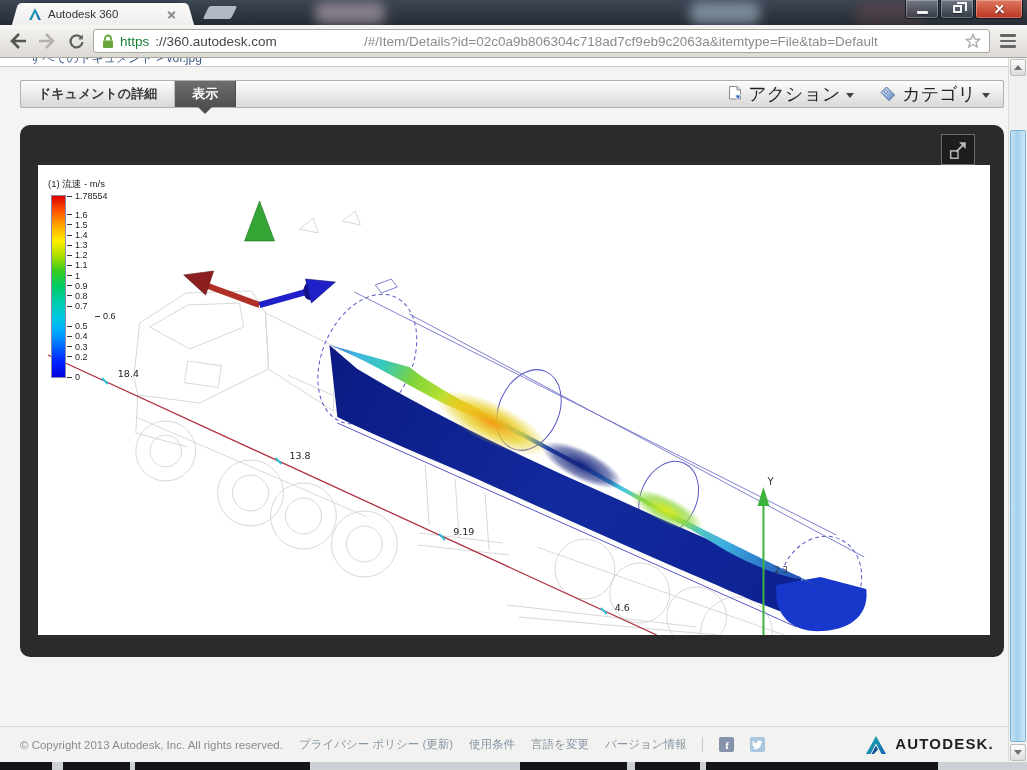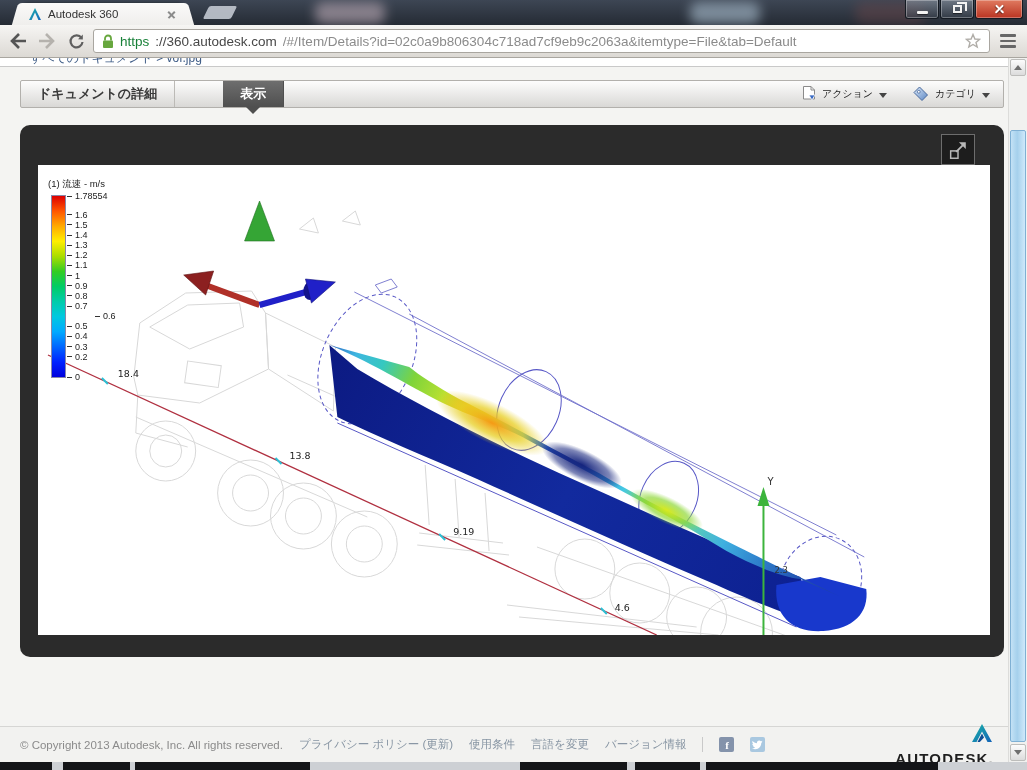--- a/index.html
+++ b/index.html
@@ -40,45 +40,45 @@
   .glyph-x { width:13px; height:13px; position:relative; }
   .glyph-x::before,.glyph-x::after{ content:''; position:absolute; left:1px; top:5.5px; width:11px; height:2.4px; background:#fff; border-radius:1px; box-shadow:0 1px 1px rgba(0,0,0,.45);}
   .glyph-x::before{transform:rotate(45deg);} .glyph-x::after{transform:rotate(-45deg);}
 
   
   .toolbar { position:absolute; top:25px; left:0; right:0; height:33px;
     background:linear-gradient(#f6f5f3,#dcd9d4); border-bottom:1px solid #a9a6a0;
     display:flex; align-items:center; padding:0 6px; gap:5px; }
   .navbtn { width:24px; height:24px; display:flex; align-items:center; justify-content:center; border-radius:3px; }
   .omnibox { flex:1; height:24px; background:#fff; border:1px solid #a9a6a0; border-radius:3px;
-    display:flex; align-items:center; padding:0 8px; gap:6px; font-size:13.5px; min-width:0; }
+    display:flex; align-items:center; padding:0 8px; gap:6px; font-size:13.5px; min-width:0;text-align:center; }
   .url-scheme { color:#188038; }
   .url-host { color:#474747; }
   .url-path { color:#8b8b8b; white-space:nowrap; overflow:hidden; flex:1; }
   .menu-btn { width:26px; height:22px; display:flex; flex-direction:column; justify-content:center; gap:3px; align-items:center; }
   .menu-bar { width:16px; height:2.5px; background:#676767; border-radius:1px; }
 
   
   .content { position:absolute; top:58px; left:0; right:19px; bottom:8px; background:#f4f4f2; overflow:hidden; }
   .breadcrumb-strip { height:9px; background:#fff; border-bottom:1px solid #c9c9c9; position:relative; overflow:hidden; }
   .breadcrumb-strip span { position:absolute; top:-8px; left:30px; font-size:12px; color:#3c5a85; white-space:nowrap; }
   .page-body { padding:0 4px 0 20px; }
   .file-row { margin-top:34px; display:flex; align-items:baseline; gap:9px; padding-left:2px; }
   .file-icon { width:16px; height:16px; align-self:center; }
   .file-name { font-size:16px; font-weight:bold; color:#333; }
   .file-meta { font-size:12px; color:#5f5f5f; }
   .tabbar { margin-top:13px; height:28px; background:linear-gradient(#fdfdfd,#d9d8d6); border:1px solid #b2b0ac;
     border-radius:2px; display:flex; align-items:stretch; }
   .ptab { padding:0 17px; display:flex; align-items:center; font-size:13px; font-weight:bold; color:#3a3a3a;
     border-right:1px solid #bcbab6; cursor:default; }
-  .ptab.active { background:linear-gradient(#6e6e6e,#4f4f4f); color:#fff; position:relative; border-right:1px solid #4f4f4f;margin-left:48px; }
+  .ptab.active { background:linear-gradient(#6e6e6e,#4f4f4f); color:#fff; position:relative; border-right:1px solid #4f4f4f; }
   .ptab.active::after { content:''; position:absolute; left:50%; bottom:-7px; margin-left:-7px;
     border-left:7px solid transparent; border-right:7px solid transparent; border-top:7px solid #4f4f4f; }
   .bar-spacer { flex:1; }
-  .bar-btn { display:flex; align-items:center; gap:6px; padding:0 13px; font-size:10px; color:#222; cursor:default; }
+  .bar-btn { display:flex; align-items:center; gap:6px; padding:0 13px; font-size:18px; color:#222; cursor:default; }
   .caret-down { width:0; height:0; border-left:4px solid transparent; border-right:4px solid transparent; border-top:5px solid #444; margin-top:2px;}
 
   
   .viewer { margin-top:17px; height:532px; background:#2b2b2b; border-radius:10px; position:relative; }
   .canvas { position:absolute; left:18px; top:40px; right:14px; bottom:22px; background:#fff; overflow:hidden; }
   .canvas svg.scene { position:absolute; inset:0; width:100%; height:100%; }
   .fullscreen-btn { position:absolute; top:9px; right:29px; width:34px; height:31px; background:#1d1d1d;
     border:1px solid #6d6d6d; display:flex; align-items:center; justify-content:center; }
   
   .legend { position:absolute; left:10px; top:13px; }
@@ -95,21 +95,21 @@
   
   .footer { position:absolute; left:0; right:19px; bottom:8px; height:36px; background:#f2f2f0;
     border-top:1px solid #d6d6d4; display:flex; align-items:center; padding:0 14px 0 20px; gap:16px;
     font-size:11.5px; color:#8b8b8b; }
   .flink { color:#8795a3; cursor:default; }
   .fdivider { width:1px; height:15px; background:#c9c9c9; }
   .social { width:15px; height:15px; border-radius:2px; display:flex; align-items:center; justify-content:center;
     color:#fff; font-size:11px; font-weight:bold; }
   .social.fb { background:#8493ab; font-family:"Liberation Serif",serif; }
   .social.tw { background:#a9c8e0; }
-  .adsk { margin-left:auto; display:flex; align-items:flex-end; gap:7px;flex-direction:column; }
+  .adsk { margin-left:auto; display:flex; align-items:flex-start; gap:7px; }
   .adsk-text { font-size:15px; font-weight:bold; letter-spacing:1.2px; color:#1f1f1f; }
 
   
   .scrollbar { position:absolute; top:58px; right:0; width:19px; bottom:8px; background:#f1f1ef; border-left:1px solid #dcdcda; }
   .sb-btn { position:absolute; left:1px; right:1px; height:17px; background:linear-gradient(#fcfcfc,#dcdcdc);
     border:1px solid #bdbdbb; border-radius:2px; display:flex; align-items:center; justify-content:center; }
   .sb-btn.up { top:1px; } .sb-btn.down { bottom:1px; }
   .arr-up { width:0; height:0; border-left:4px solid transparent; border-right:4px solid transparent; border-bottom:5px solid #6f6f6f; }
   .arr-down { width:0; height:0; border-left:4px solid transparent; border-right:4px solid transparent; border-top:5px solid #6f6f6f; }
   .sb-thumb { position:absolute; left:1px; right:1px; top:72px; height:612px;

